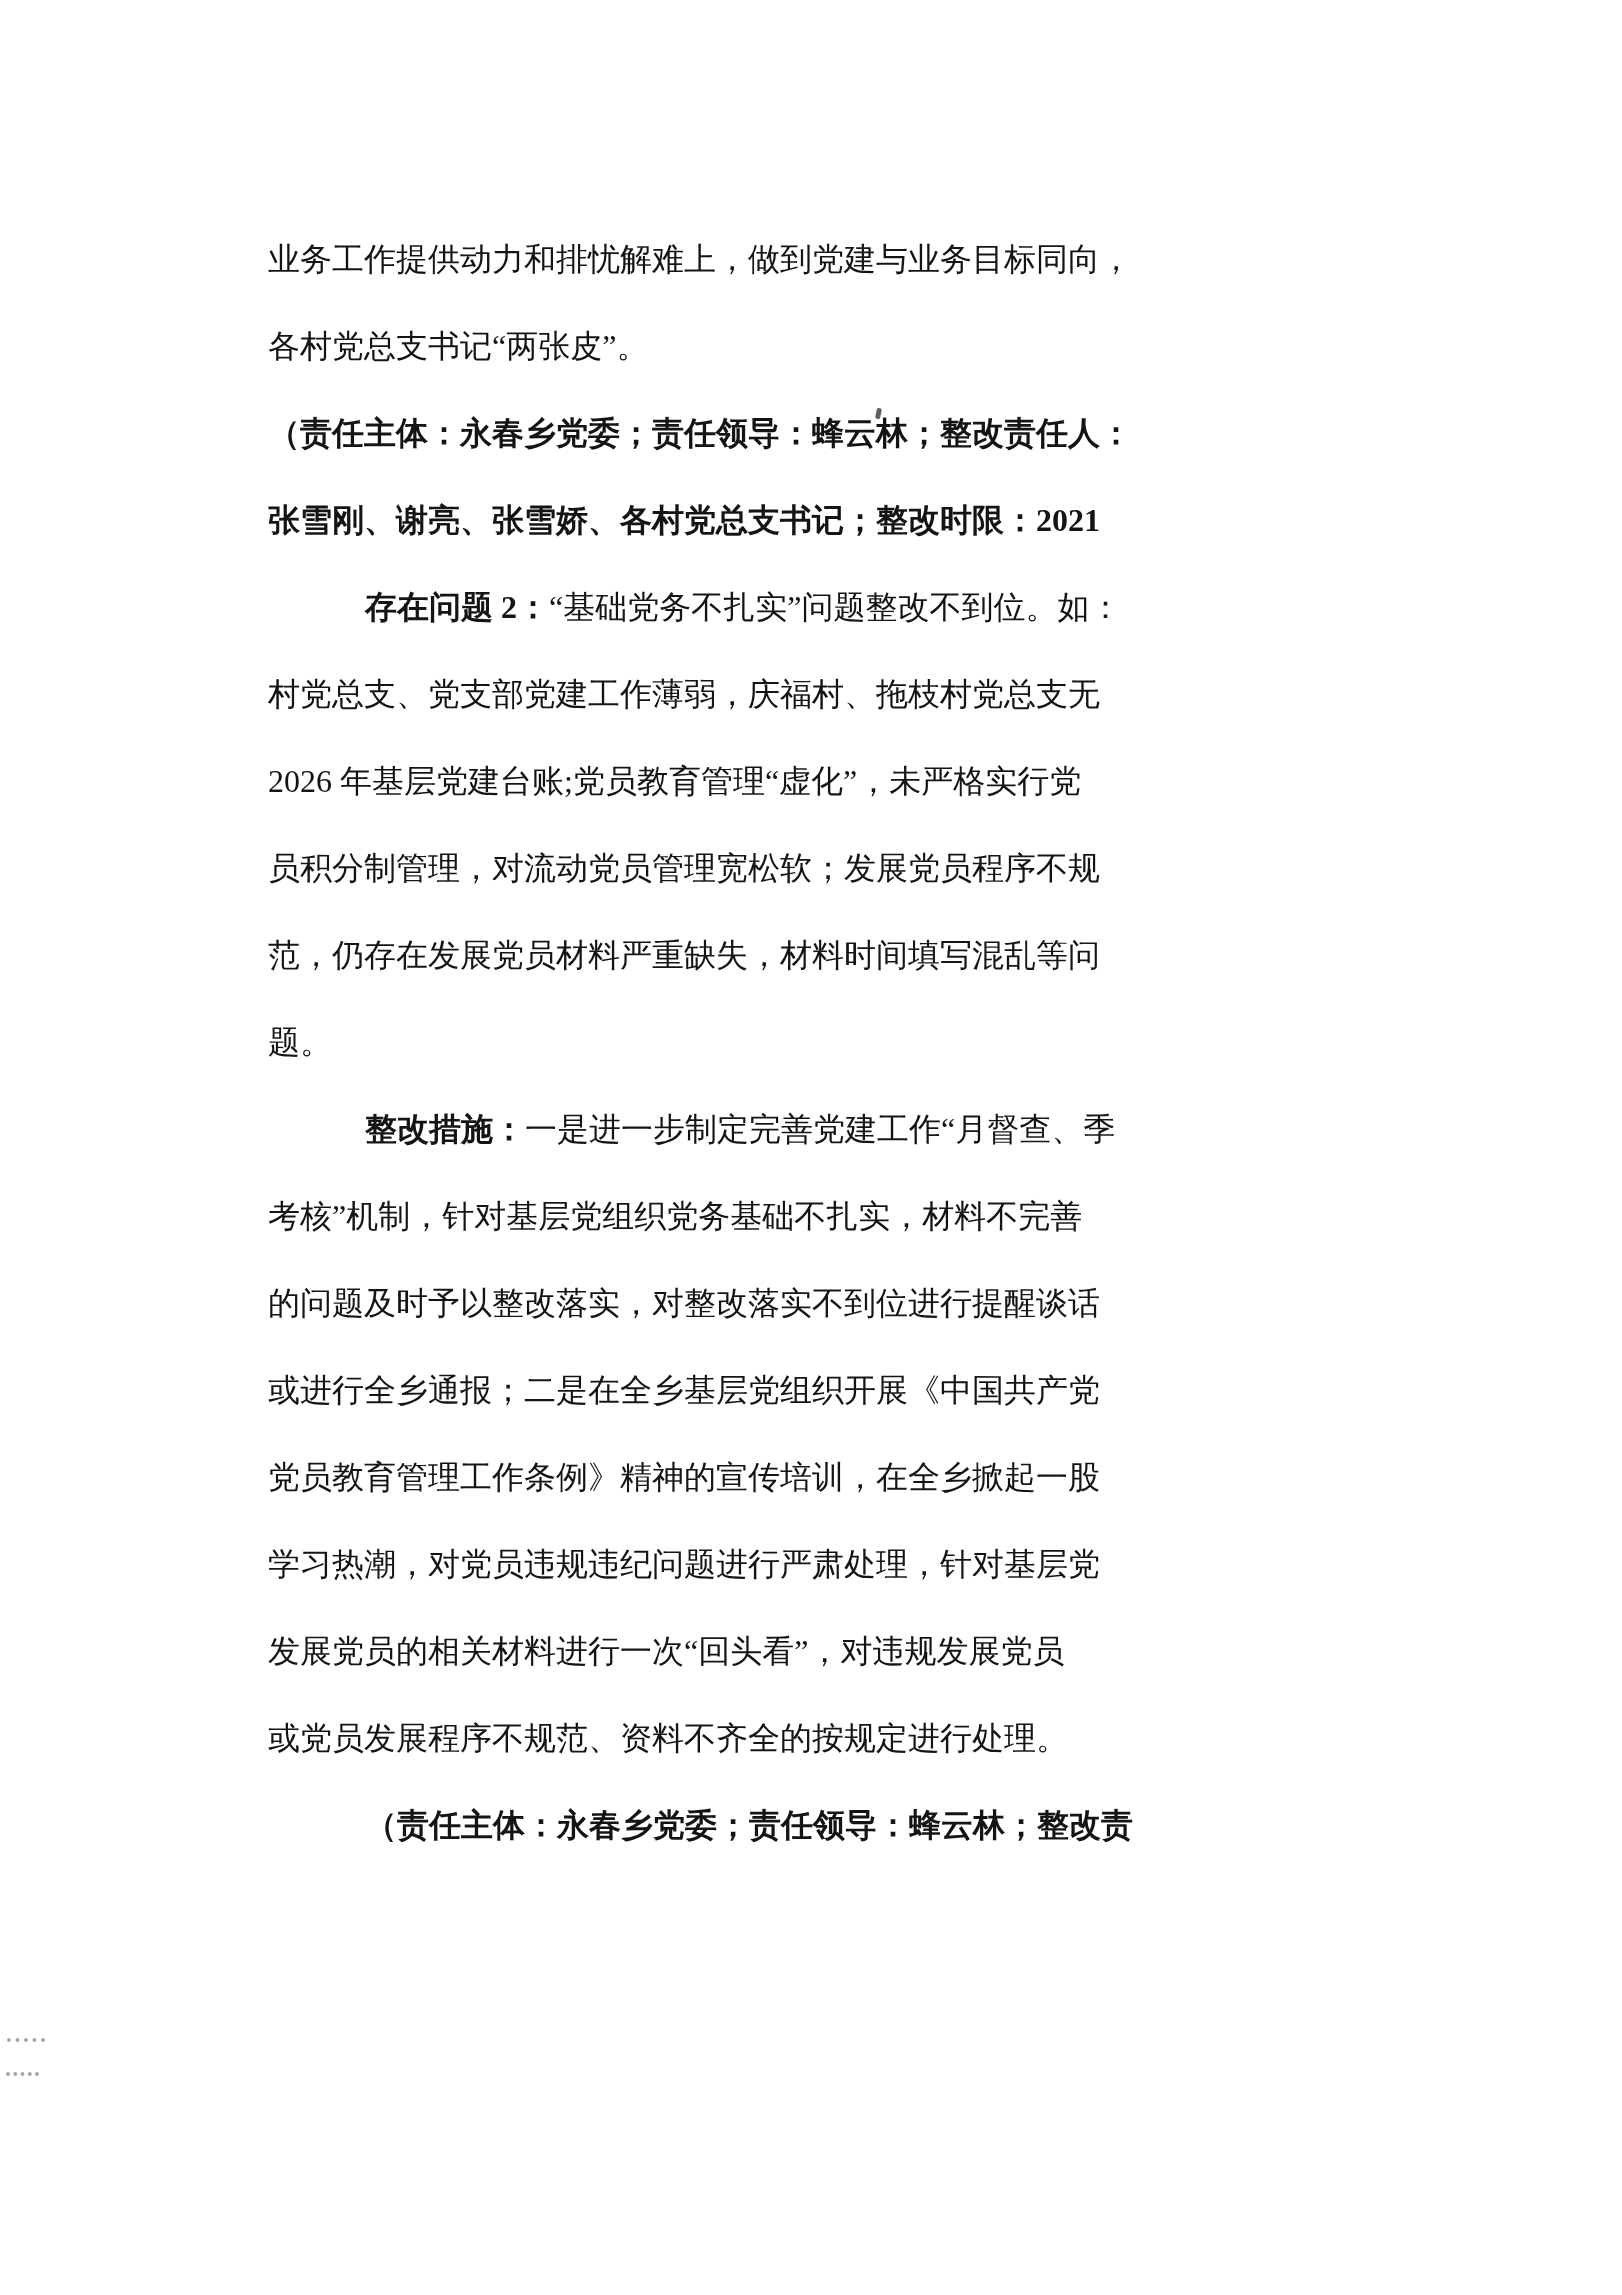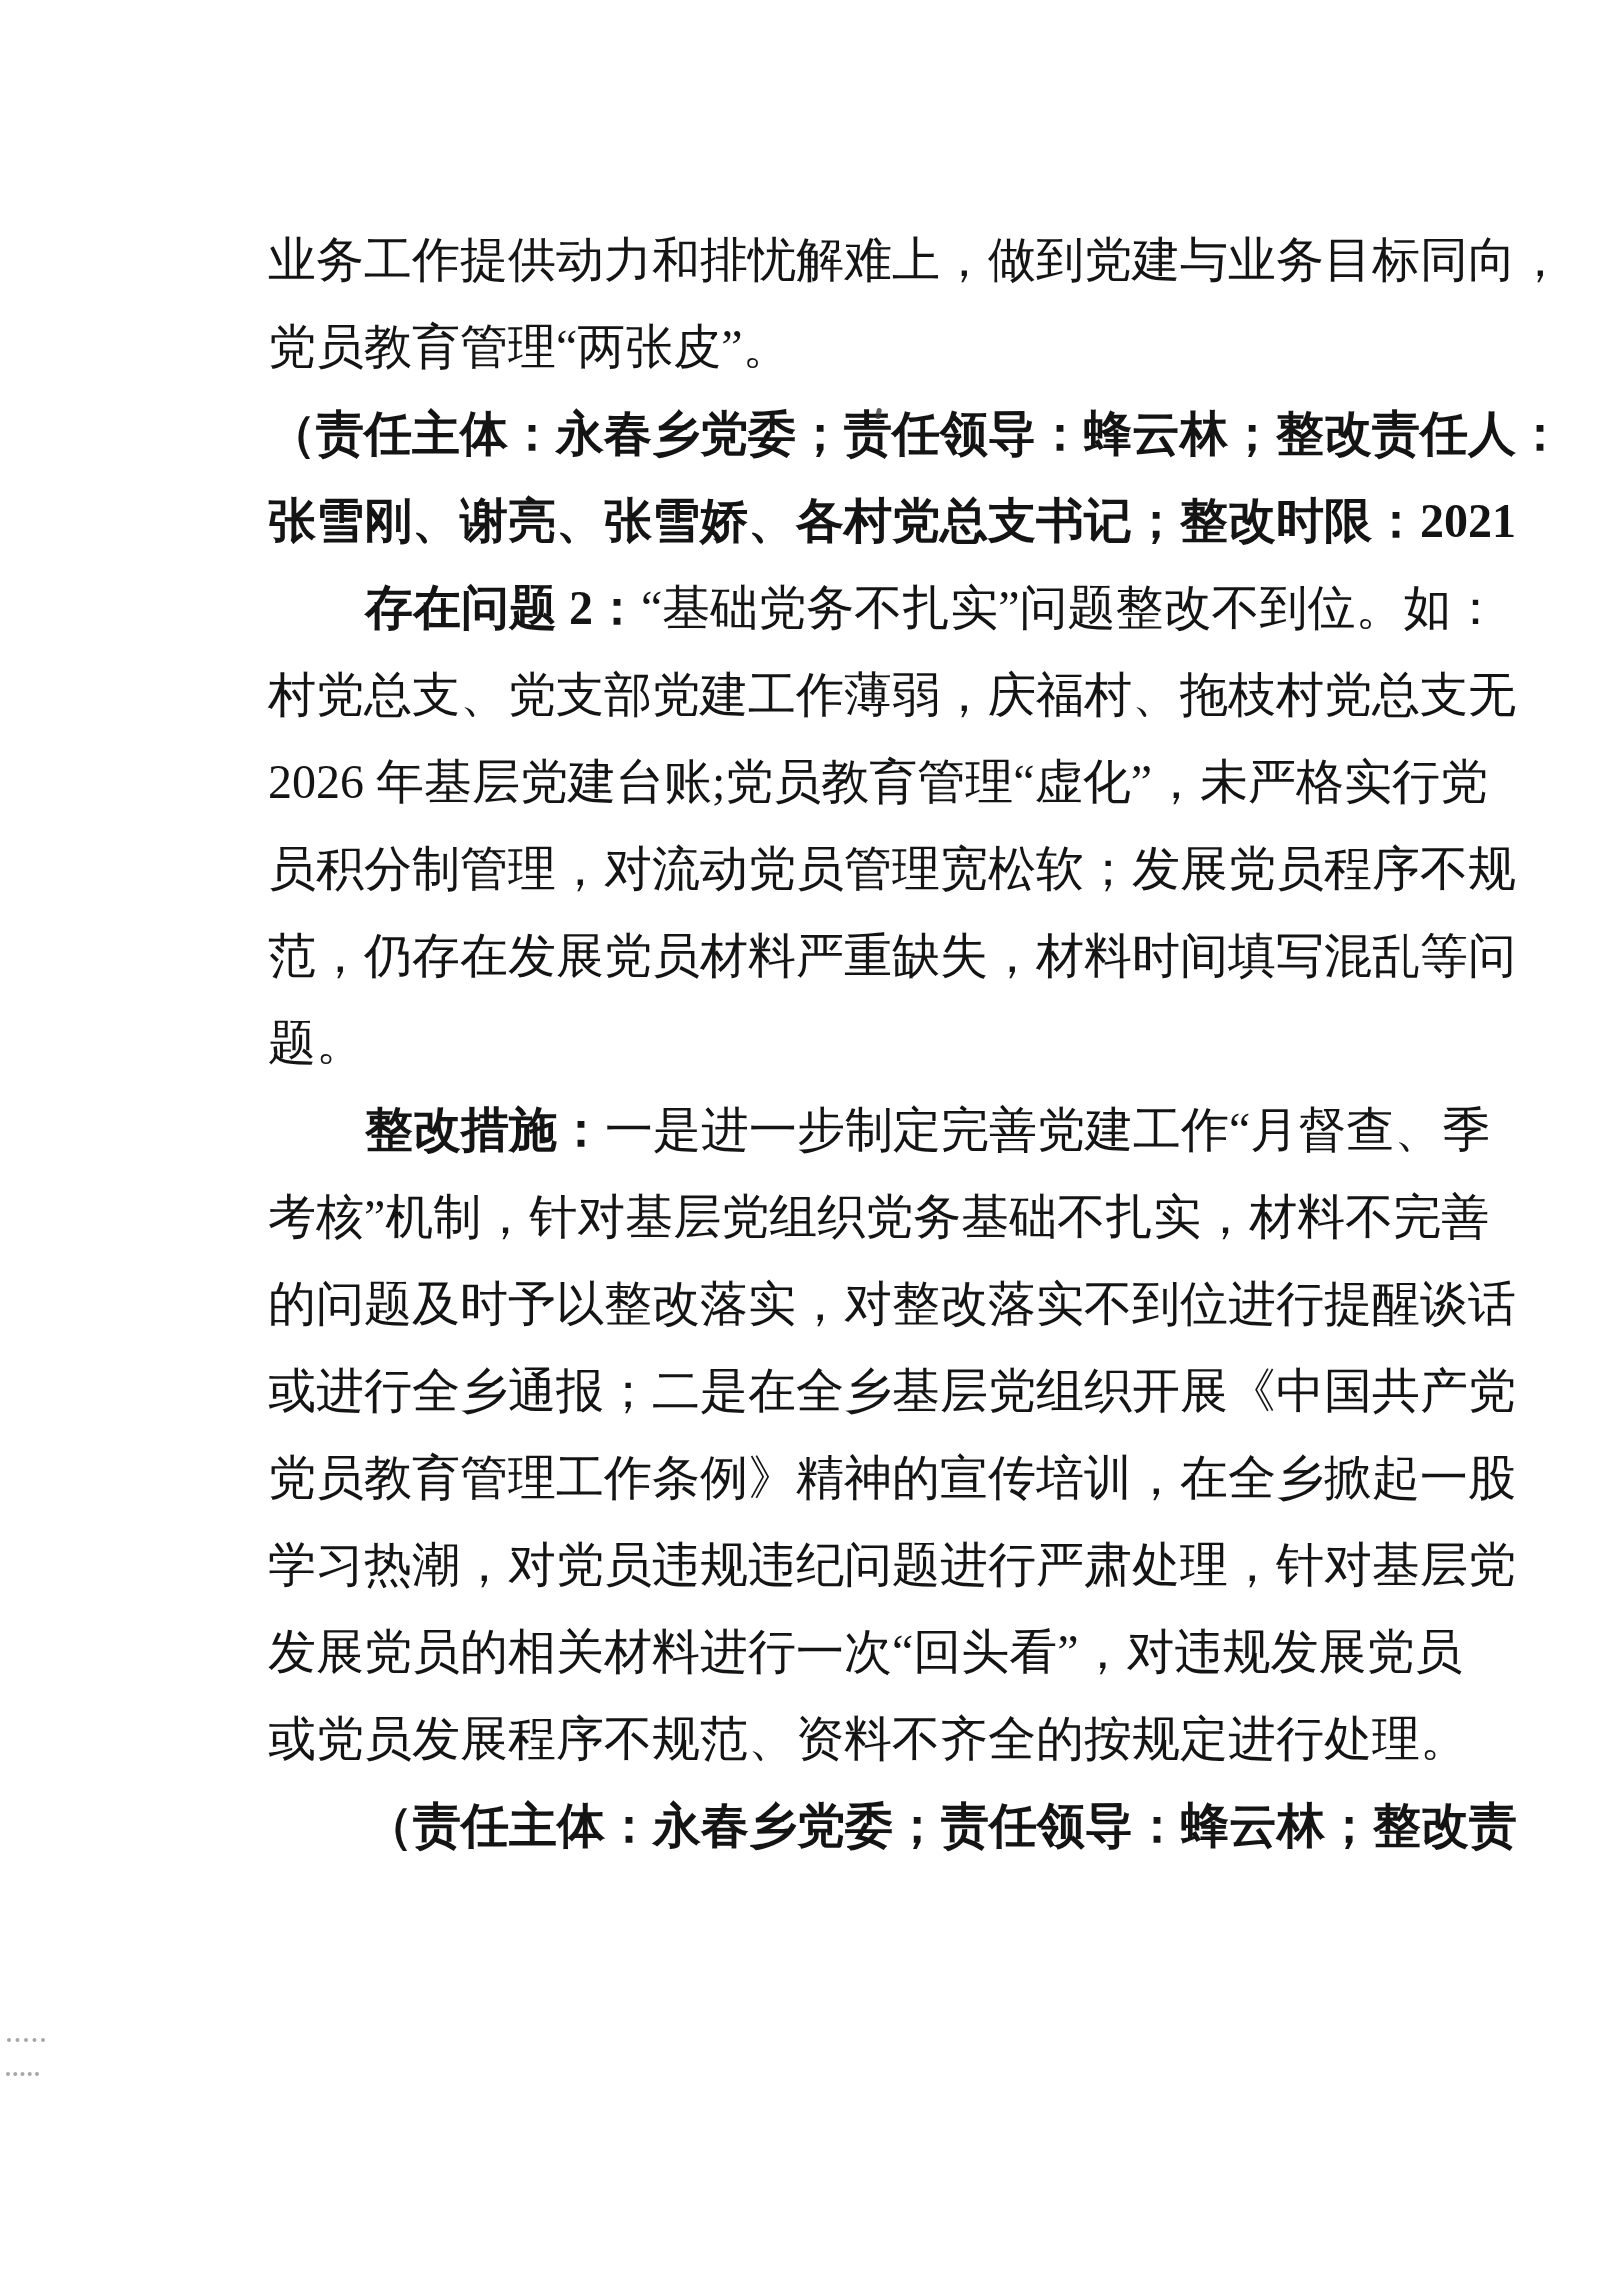--- a/index.html
+++ b/index.html
@@ -11,21 +11,21 @@
     overflow:hidden;
     font-family:"Liberation Serif","DejaVu Serif",serif;
     color:#141414;
   }
   .text-block{
     position:absolute;
     left:252px;top:216px;
     width:1213px;
   }
   .line{
-    font-size:48px;
+    font-size:32px;
     line-height:87px;
     height:87px;
     white-space:nowrap;
     letter-spacing:0;
   }
   .indent{ text-indent:97px; }
   .b{ font-weight:700;margin-left:16px; }
   .r{ font-weight:400; }
   
   .artifact-dashes{
@@ -43,21 +43,21 @@
     opacity:.8;
   }
 </style>
 </head>
 <body>
 
 <div class="page">
 
   <div class="text-block">
     <div class="line"><span class="b"></span><span class="r">业务工作提供动力和排忧解难上，做到党建与业务目标同向，</span></div>
-    <div class="line"><span class="b"></span><span class="r">党员教育管理“两张皮”。</span></div>
+    <div class="line"><span class="b"></span><span class="r">各村党总支书记“两张皮”。</span></div>
     <div class="line"><span class="b">（责任主体：永春乡党委；责任领导：蜂云林；整改责任人：</span><span class="r"></span></div>
     <div class="line"><span class="b">张雪刚、谢亮、张雪娇、各村党总支书记；整改时限：2021</span><span class="r"></span></div>
     <div class="line indent"><span class="b">存在问题 2：</span><span class="r">“基础党务不扎实”问题整改不到位。如：</span></div>
     <div class="line"><span class="b"></span><span class="r">村党总支、党支部党建工作薄弱，庆福村、拖枝村党总支无</span></div>
     <div class="line"><span class="b"></span><span class="r">2026 年基层党建台账;党员教育管理“虚化”，未严格实行党</span></div>
     <div class="line"><span class="b"></span><span class="r">员积分制管理，对流动党员管理宽松软；发展党员程序不规</span></div>
     <div class="line"><span class="b"></span><span class="r">范，仍存在发展党员材料严重缺失，材料时间填写混乱等问</span></div>
     <div class="line"><span class="b"></span><span class="r">题。</span></div>
     <div class="line indent"><span class="b">整改措施：</span><span class="r">一是进一步制定完善党建工作“月督查、季</span></div>
     <div class="line"><span class="b"></span><span class="r">考核”机制，针对基层党组织党务基础不扎实，材料不完善</span></div>

